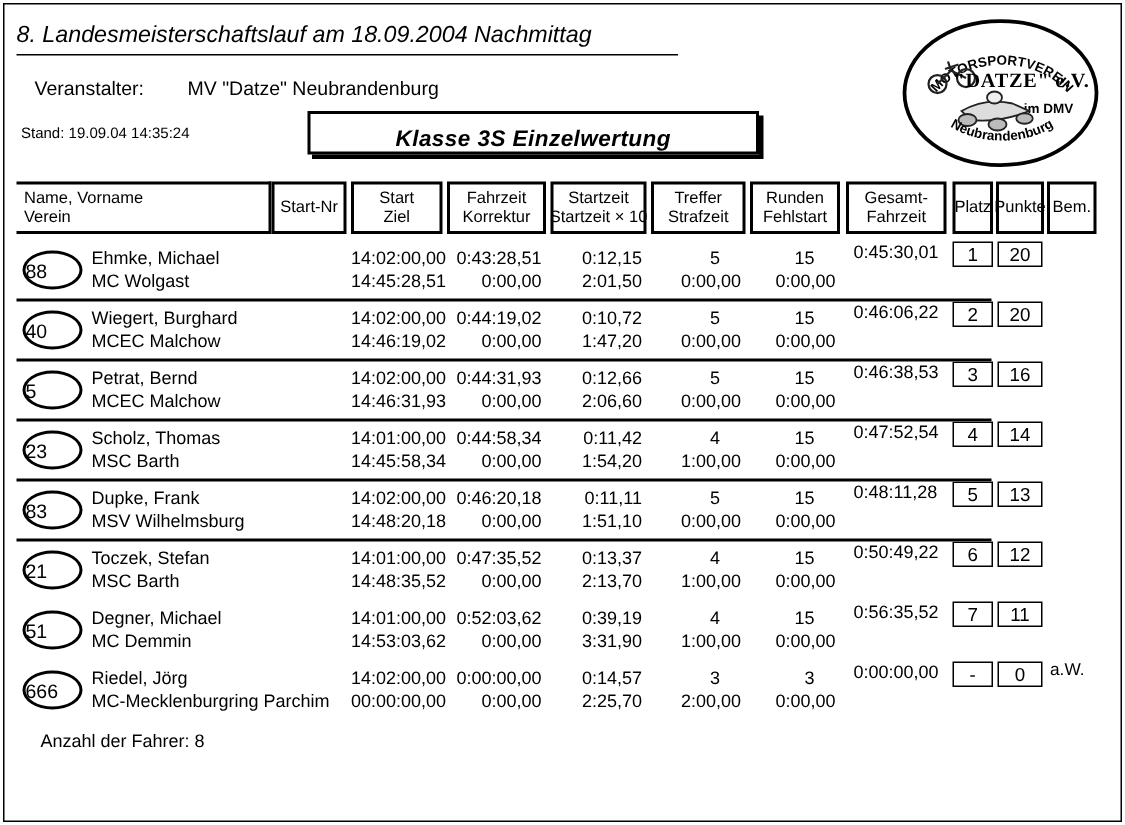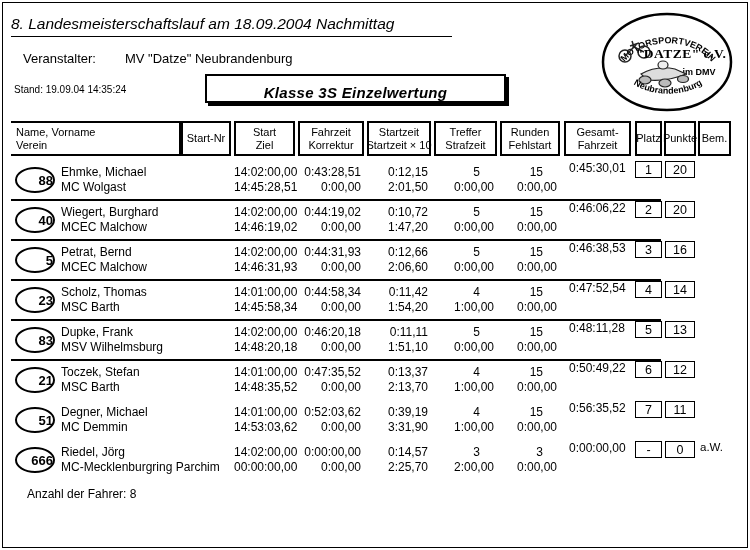--- a/index.html
+++ b/index.html
@@ -58,22 +58,22 @@
   }
   .dc .ln{line-height:15px;height:15px;white-space:nowrap;}
   .num .ln{text-align:right;padding-right:3px;}
   .num .ln.cnt{padding-right:17px;}
   .c-name .ln{text-align:left;}
   .mid{flex-direction:row;align-items:flex-start;justify-content:center;}
   .mid.c-ges{justify-content:flex-start;padding-left:5px;white-space:nowrap;}
   .mid.c-bem{justify-content:flex-start;padding-left:2px;font-size:11.5px;}
   .oval{
     width:40px;height:26px;border:2px solid #000;border-radius:50%;
-    display:flex;align-items:center;justify-content:flex-end;
-    font-weight:bold;font-size:13px;margin-left:4px;box-sizing:border-box;
+    display:flex;align-items:center;justify-content:flex-start;
+    font-weight:normal;font-size:13px;margin-left:4px;box-sizing:border-box;
   }
   .pbox{
     width:30px;height:17px;border:1px solid #000;box-sizing:border-box;
     display:flex;align-items:center;justify-content:center;font-size:12.5px;background:#fff;
   }
   .divider{height:2px;width:650px;background:#000;}
   .divider.hidden{visibility:hidden;}
 
   .footer-count{position:absolute;left:24px;top:484px;font-size:12px;}
 </style>

